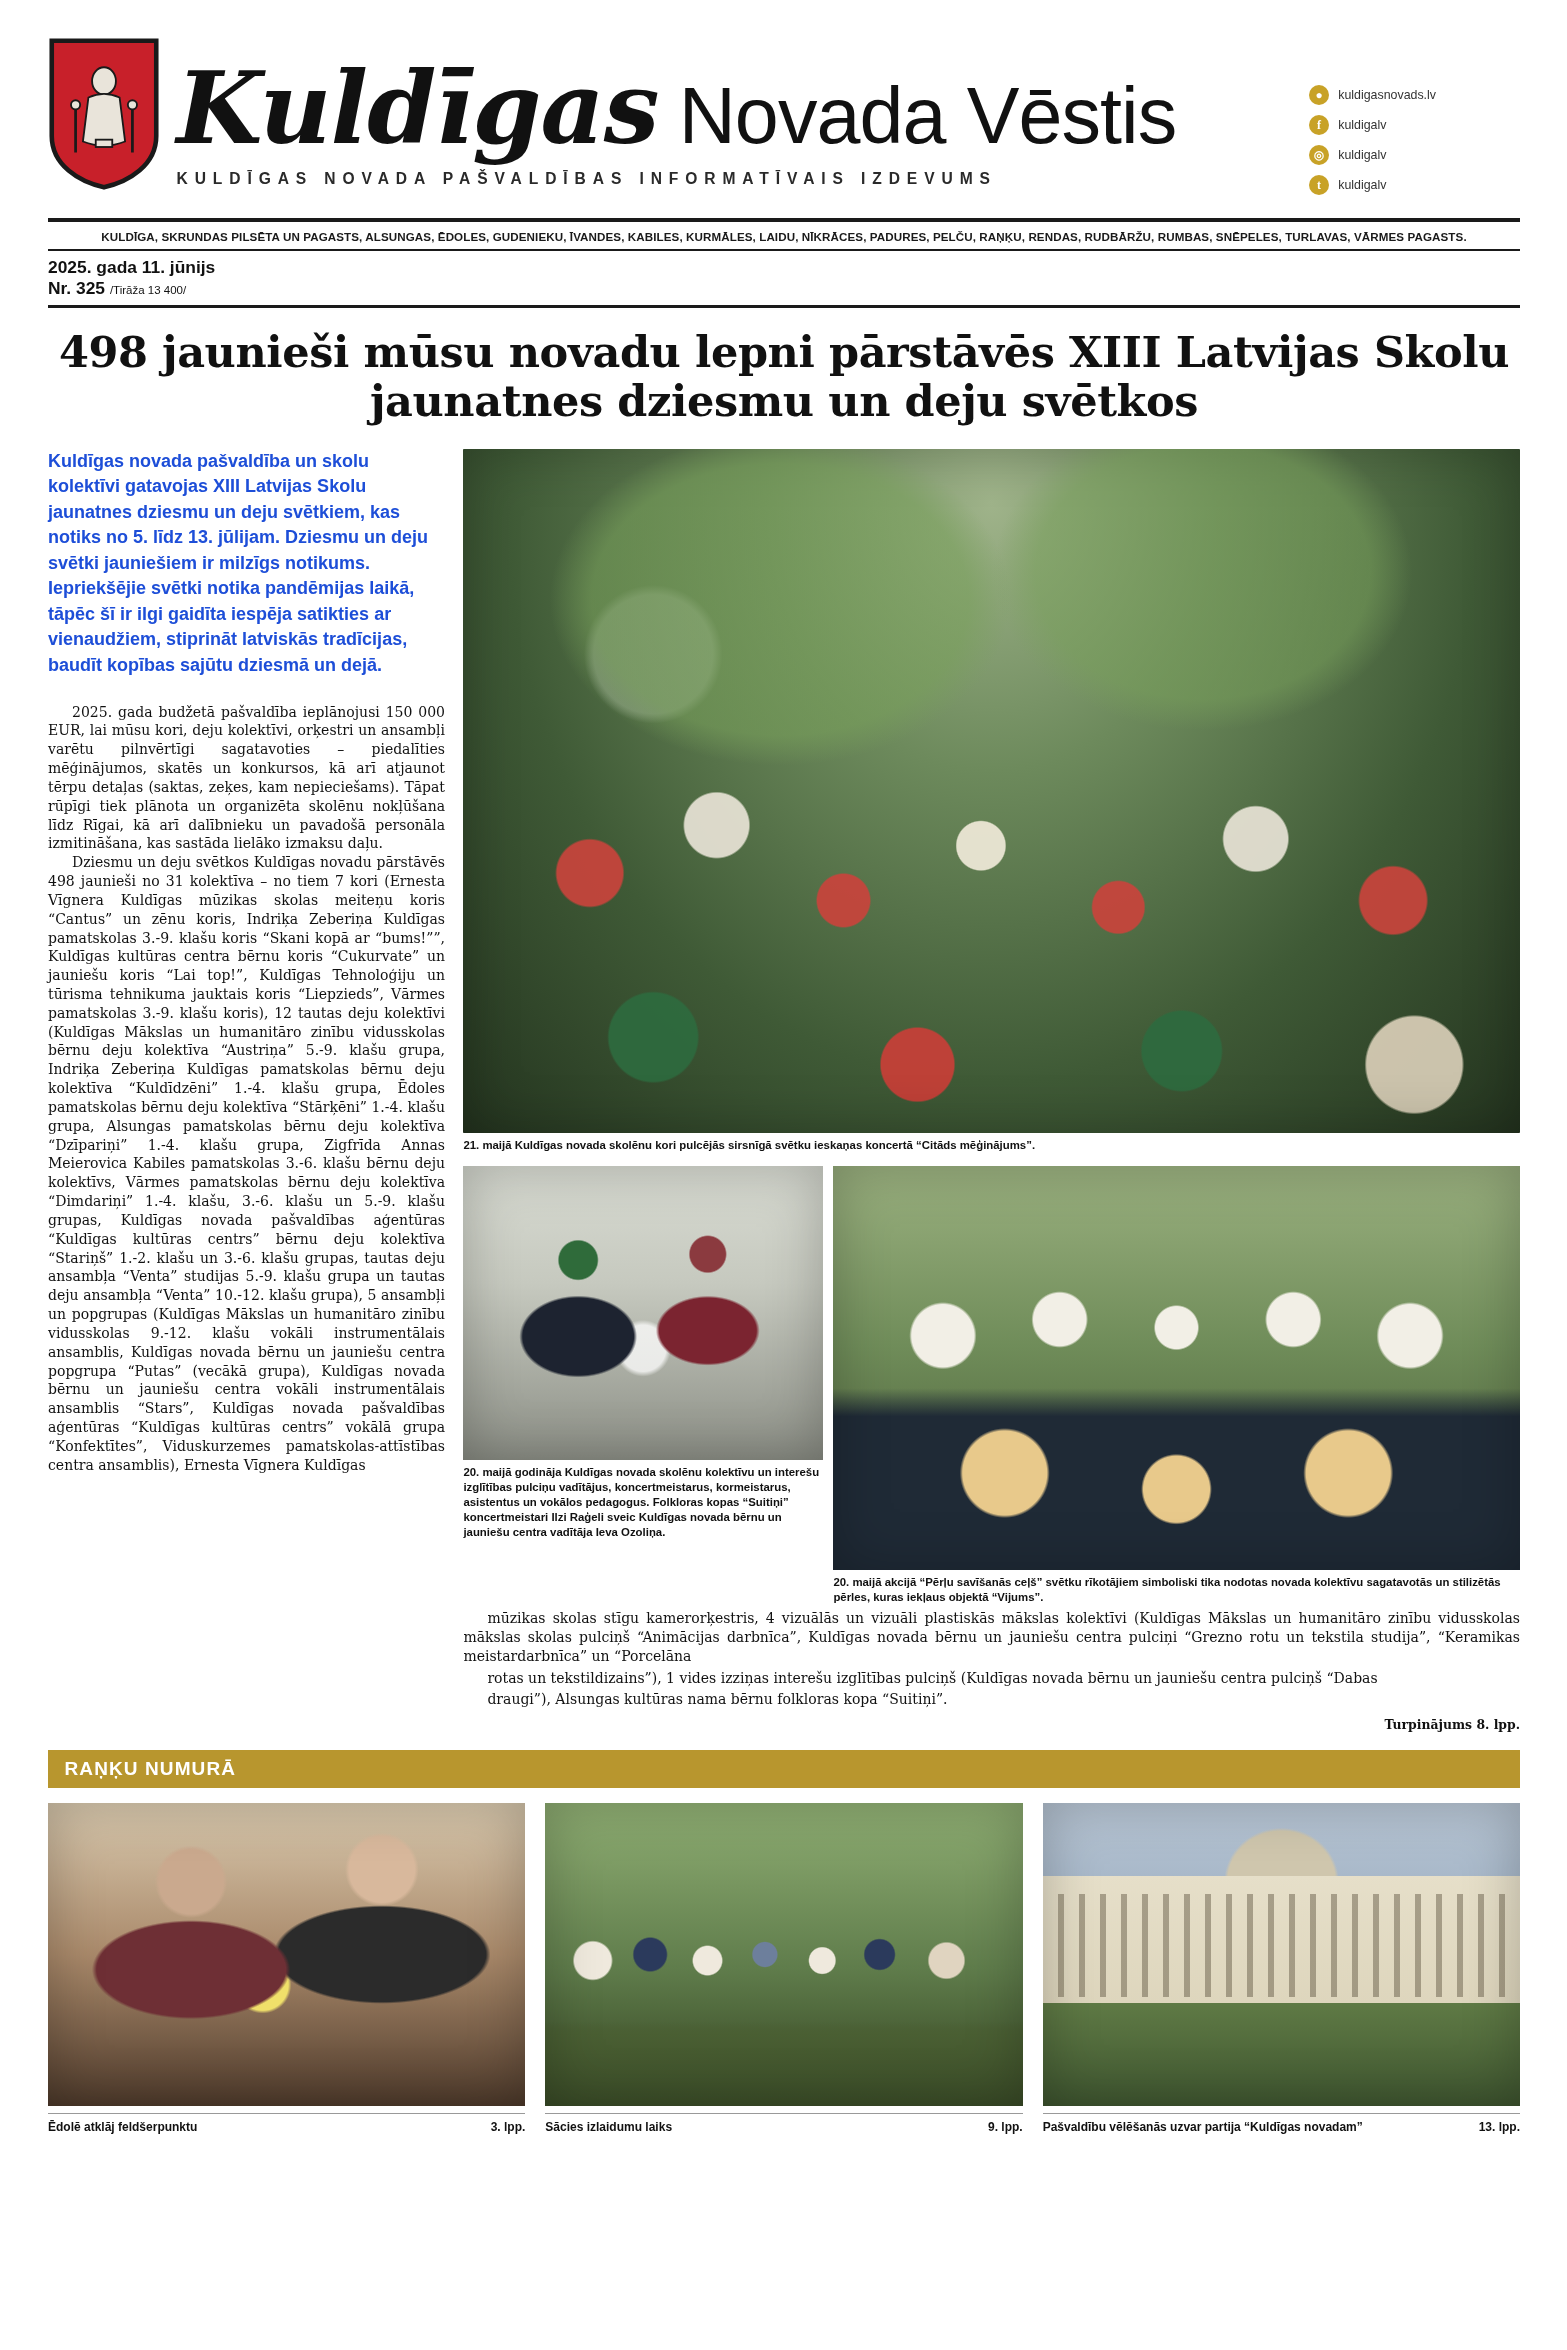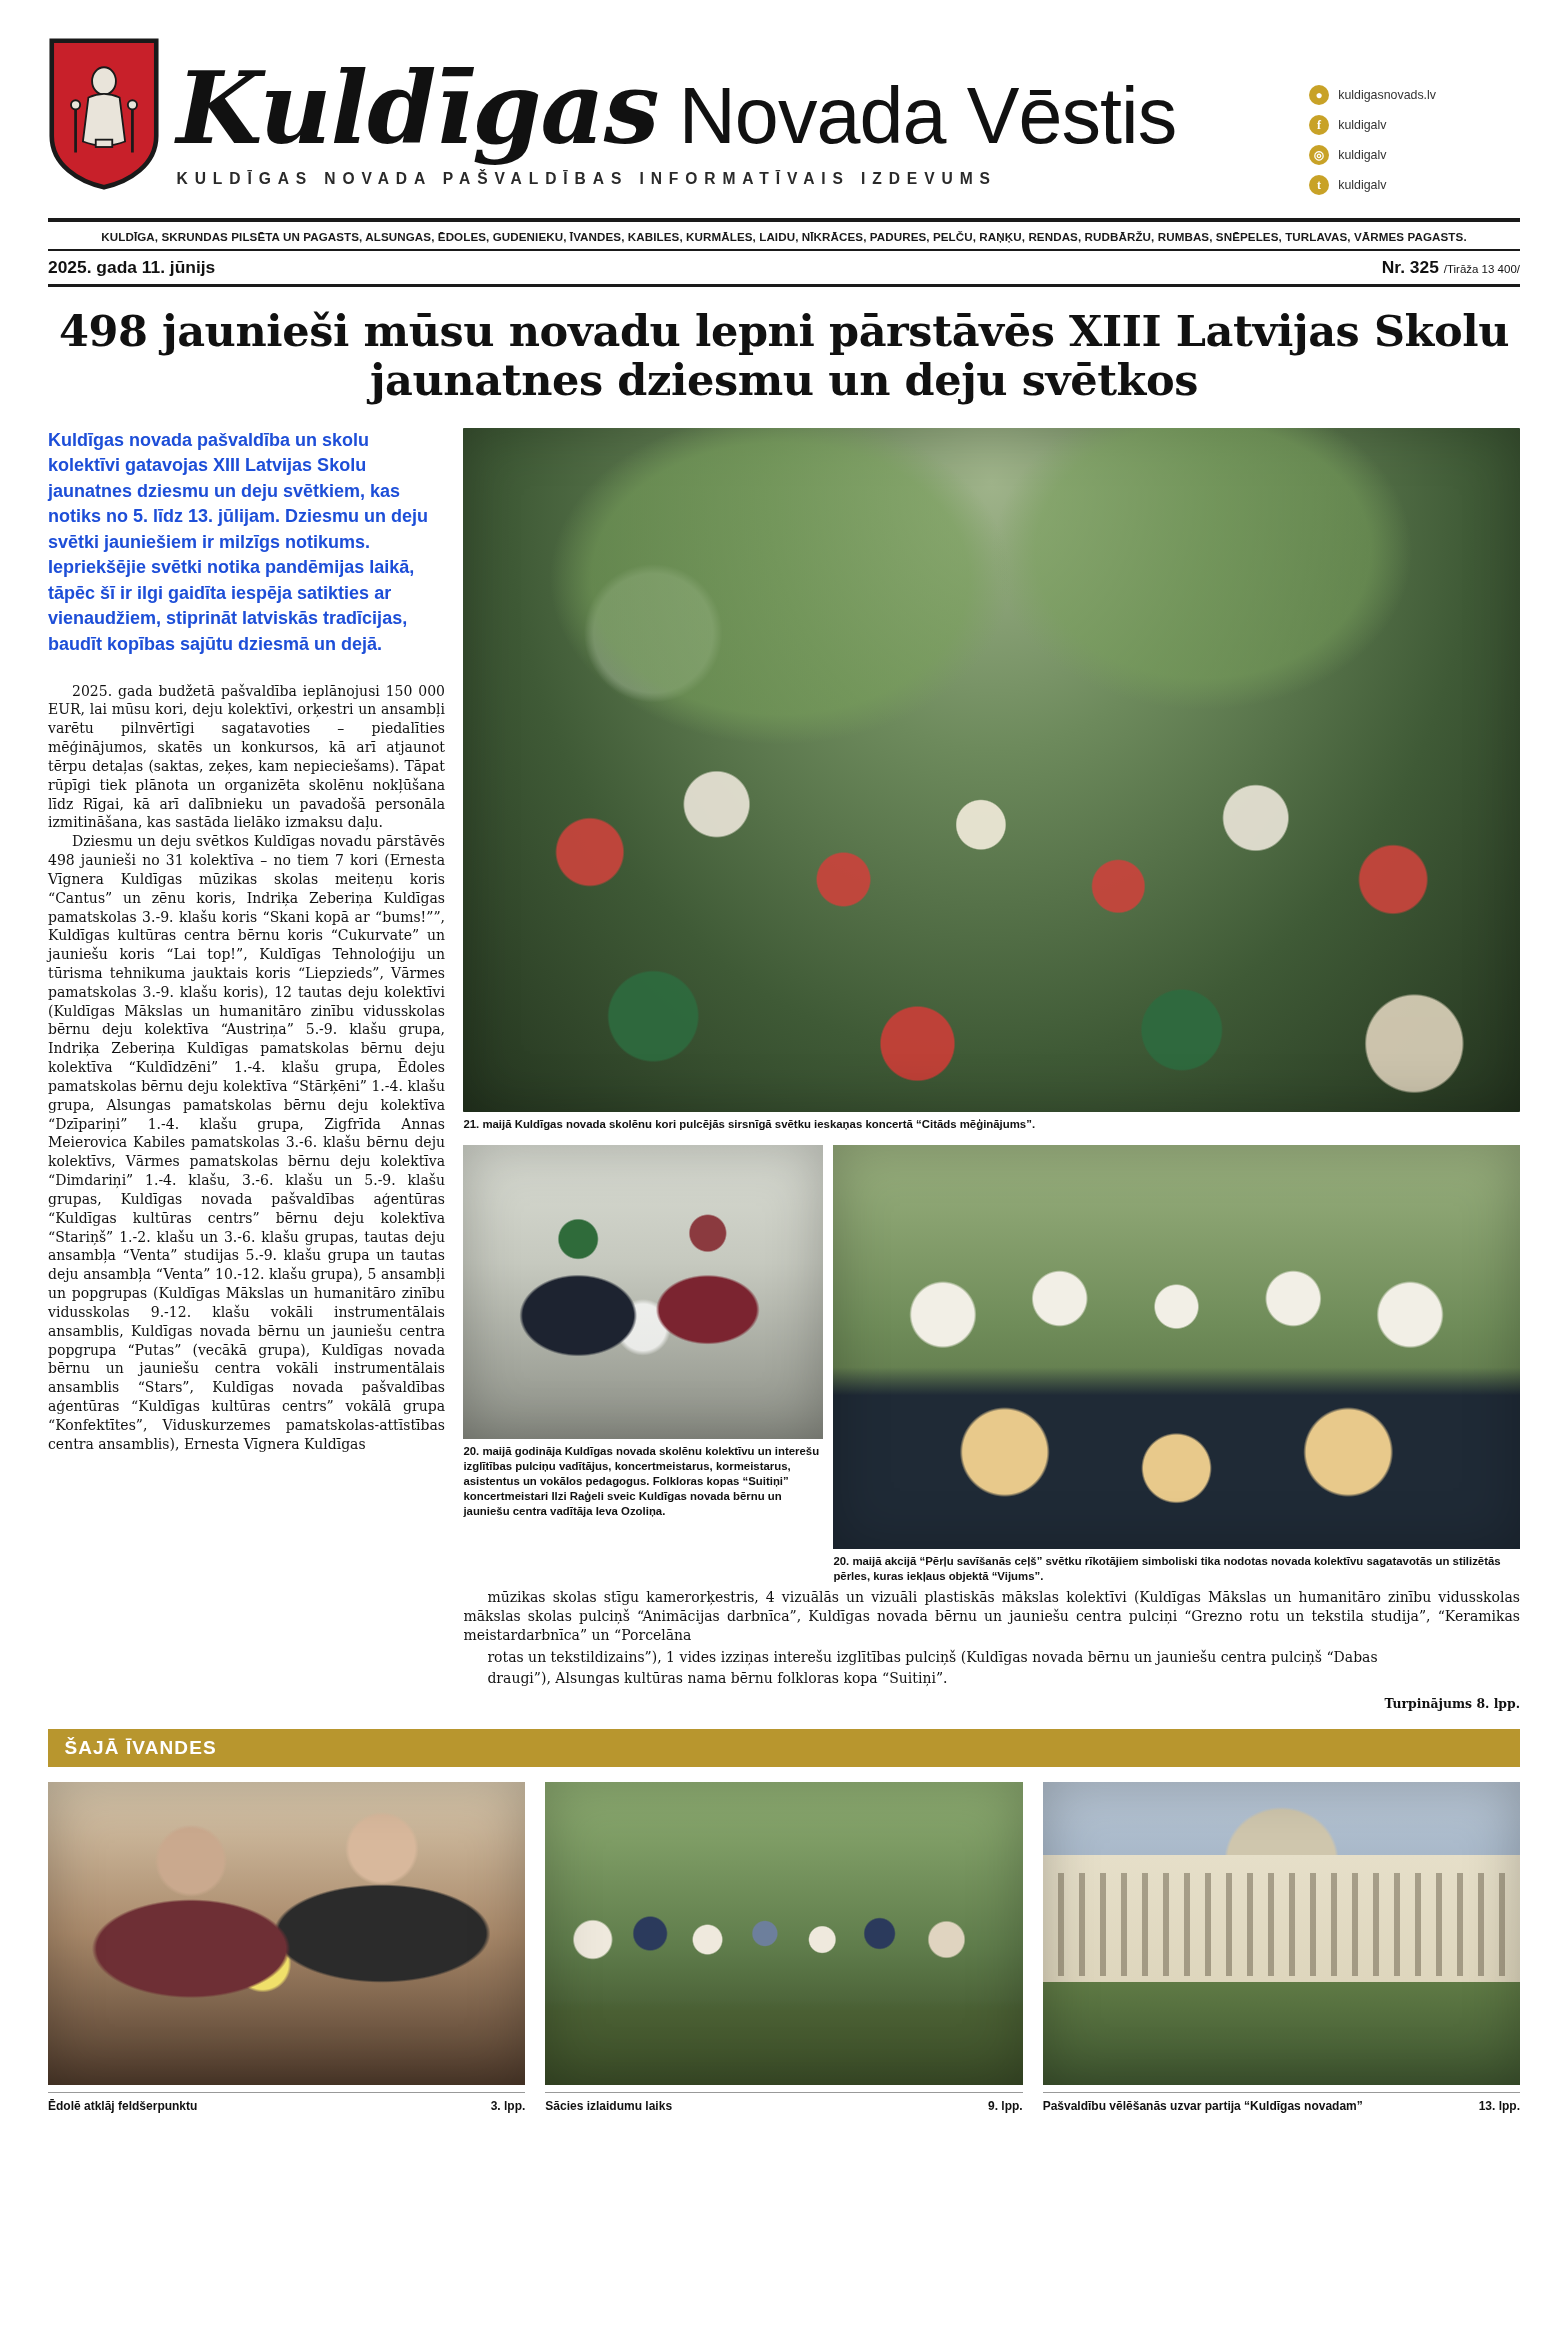--- a/index.html
+++ b/index.html
@@ -54,21 +54,21 @@
   }
   .social-tx { font-size: 12.4px; color:#333; }
 
   
   .rule-thick { height: 3.7px; background:#1a1a1a; margin-top: 13px; }
   .parishes {
     font-size: 11.6px; font-weight: 700; letter-spacing: 0.1px;
     text-align:center; padding: 8.3px 0 6.4px; color:#1a1a1a;
   }
   .rule-thin { height: 1.4px; background:#1a1a1a; }
-  .issue-row { display:flex; align-items:flex-end; justify-content:space-between; padding: 6.4px 0 5.5px; }
+  .issue-row { display:flex; align-items:flex-start; justify-content:space-between; padding: 6.4px 0 5.5px; flex-direction: column; }
   .issue-date { font-size: 17.4px; font-weight: 700; }
   .issue-no { font-size: 17.4px; font-weight: 700; }
   .issue-no .small { font-size: 11.5px; font-weight: 400; }
   .rule-thick2 { height: 3.7px; background:#1a1a1a; }
 
   
   .headline {
     font-family: "DejaVu Serif", serif;
     font-weight: 700;
     font-size: 43px;
@@ -346,21 +346,21 @@
         </div>
         <div>
           <p>draugi”), Alsungas kultūras nama bērnu folkloras kopa “Suitiņi”.</p>
           <div class="cont">Turpinājums 8. lpp.</div>
         </div>
       </div>
 
     </div>
   </div>
 
-  <div class="saja-bar">ŠAJĀ ĪVANDES</div>
+  <div class="saja-bar">RAŅĶU NUMURĀ</div>
 
   <div class="bottom-row">
 
     <div class="bot">
       <div class="photo bot-photo ph-flowers">
         <div class="photo-tint"></div>
       </div>
       <div class="bot-capline">
         <span class="bot-cap">Ēdolē atklāj feldšerpunktu</span>
         <span class="bot-pg">3. lpp.</span>

